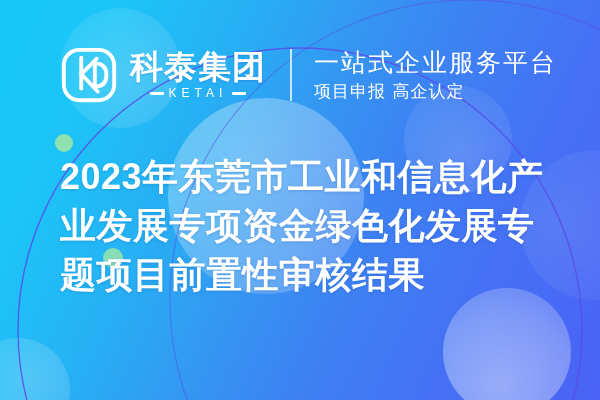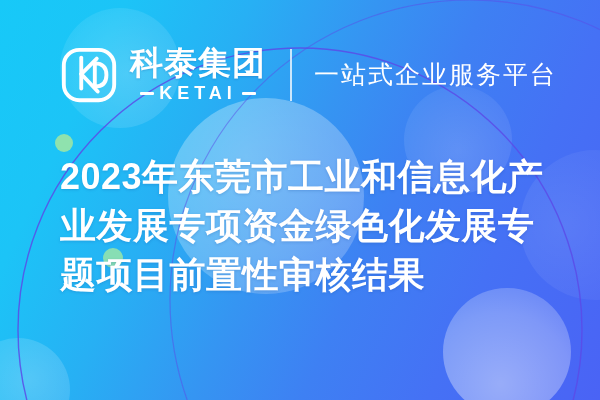--- a/index.html
+++ b/index.html
@@ -161,22 +161,22 @@
     text-shadow: 0 1px 2px rgba(20,80,160,0.25);
   }
 
   .logo-en-row {
     display: flex;
     align-items: center;
     margin-top: 2px;
   }
   .logo-en {
     color: #ffffff;
-    font-size: 18px;
-    font-weight: bold;
+    font-size: 12px;
+    font-weight: normal;
     letter-spacing: 5px;
     white-space: nowrap;
     padding: 0 5px;
   }
   .logo-dash {
     width: 14px;
     height: 3px;
     background: #ffffff;
     border-radius: 1px;
   }
@@ -263,19 +263,20 @@
           <span class="logo-en">KETAI</span>
           <span class="logo-dash"></span>
         </div>
       </div>
     </div>
 
     <div class="divider"></div>
 
     <div class="tagline">
       <div class="tagline-main">一站式企业服务平台</div>
+      <div class="tagline-sub">项目申报 高企认定</div>
     </div>
 
   </div>
 
   <div class="title">2023年东莞市工业和信息化产业发展专项资金绿色化发展专题项目前置性审核结果</div>
 
 </div>
 
 </body></html>

